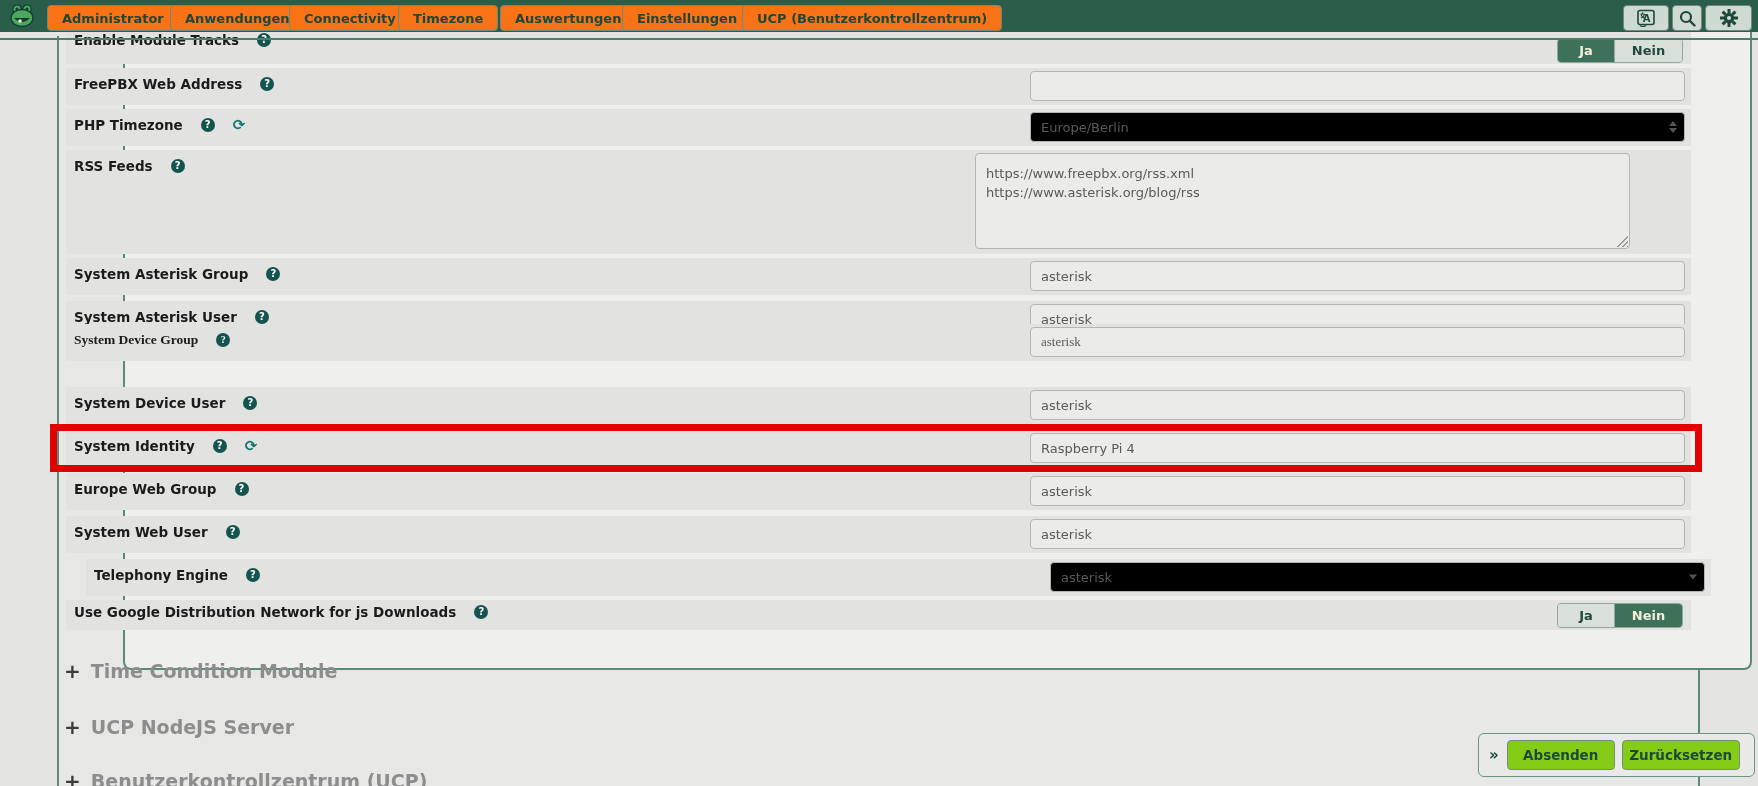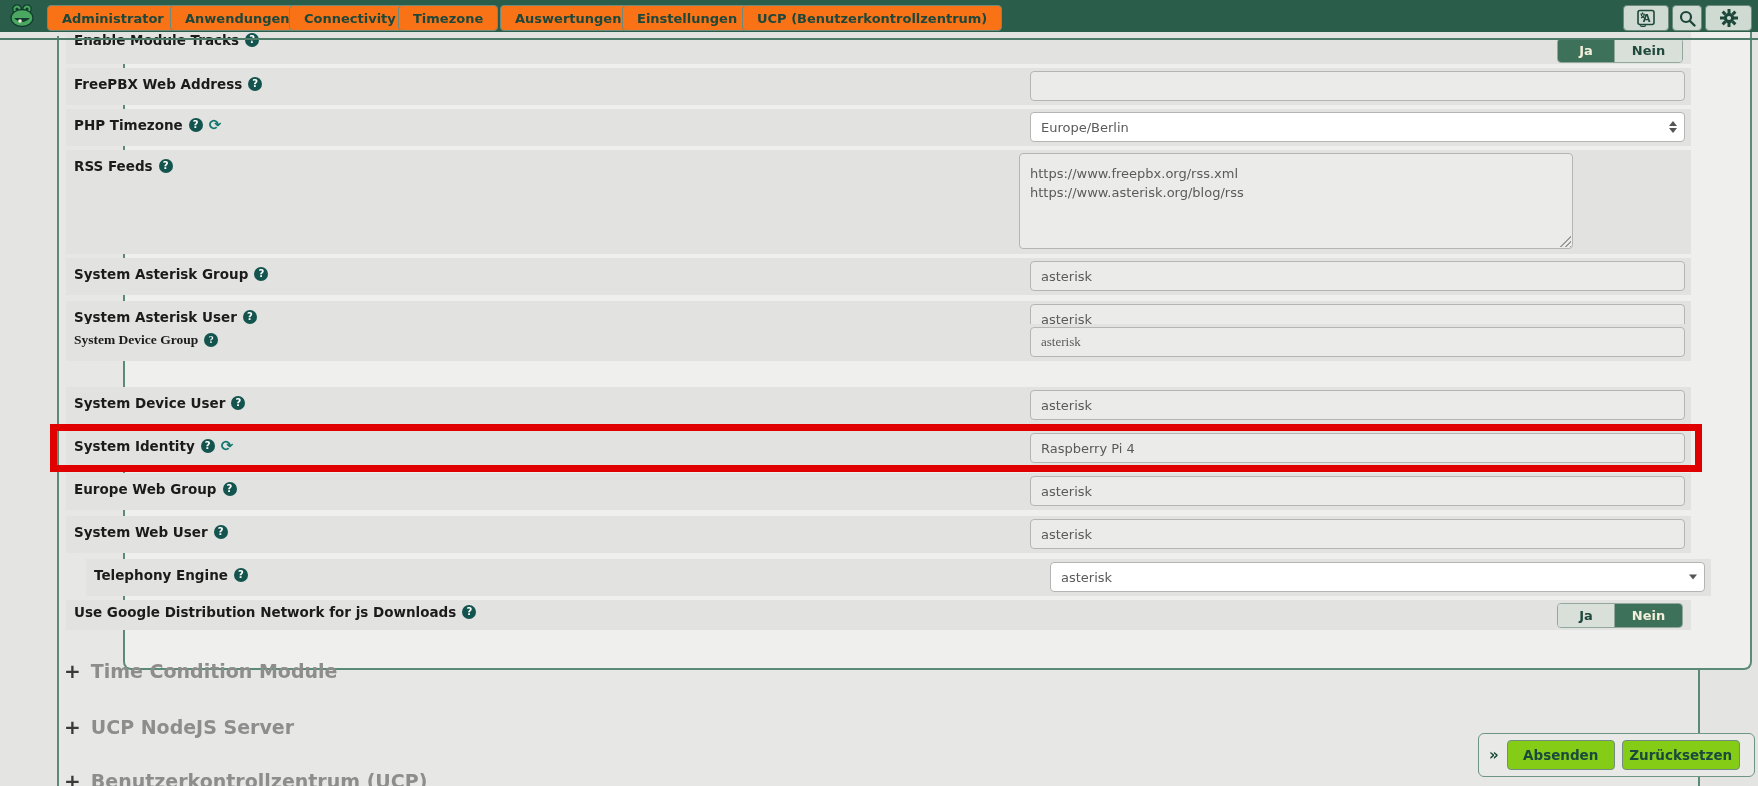--- a/index.html
+++ b/index.html
@@ -18,37 +18,37 @@
 
   
   .outer-panel{position:absolute;left:57px;top:36px;width:1643px;height:750px;box-sizing:border-box;
     border-left:2px solid #5b8a77;border-right:2px solid #5b8a77;background:#e7e7e5;z-index:1;}
   .fieldset{position:absolute;left:64px;top:-12px;width:1629px;height:646px;box-sizing:border-box;
     border-left:2px solid #5b8a77;border-right:2px solid #5b8a77;border-bottom:2px solid #5b8a77;
     border-radius:0 0 8px 8px;background:#efefed;z-index:1;}
 
   
   .row{position:absolute;left:66px;width:1625px;background:#e2e2e0;z-index:2;}
-  .row-label{position:absolute;left:8px;top:0;display:flex;align-items:center;gap:6px;
+  .row-label{position:absolute;left:8px;top:0;display:flex;align-items:center;gap:18px;
     font-size:13.5px;font-weight:bold;color:#1b1b1b;padding-top:8px;z-index:5;}
   .row0 .row-label{padding-top:4px;}
   .qicon{display:inline-flex;align-items:center;justify-content:center;width:14px;height:14px;
     border-radius:50%;background:#14544e;color:#fff;font-size:10px;font-weight:bold;line-height:1;}
   .ricon{color:#0f766e;font-size:15px;font-weight:bold;line-height:1;}
 
   .ctrl-input{position:absolute;left:964px;top:3px;width:655px;height:30px;box-sizing:border-box;
     background:#ebebe9;border:1px solid #b5b5b3;border-radius:4px;color:#5a5a5a;font-size:13px;
     padding:0 10px;font-family:inherit;outline:none;}
   .ctrl-select{position:absolute;left:964px;top:3px;width:655px;height:30px;box-sizing:border-box;
-    background:#ffffff;border:1px solid #b5b5b3;border-radius:4px;color:#5a5a5a;font-size:13px;
+    background:#000000;border:1px solid #b5b5b3;border-radius:4px;color:#5a5a5a;font-size:13px;
     display:flex;align-items:center;padding:0 10px;}
   .sel-arrows{position:absolute;right:7px;top:50%;transform:translateY(-50%);display:flex;flex-direction:column;gap:2px;}
   .tri-up{width:0;height:0;border-left:4px solid transparent;border-right:4px solid transparent;border-bottom:5px solid #555;}
   .tri-dn{width:0;height:0;border-left:4px solid transparent;border-right:4px solid transparent;border-top:5px solid #555;}
-  .ta-wrap{position:absolute;left:953px;top:3px;width:554px;height:96px;}
+  .ta-wrap{position:absolute;left:909px;top:3px;width:655px;height:96px;}
   .ctrl-textarea{width:100%;height:100%;box-sizing:border-box;background:#ebebe9;border:1px solid #b5b5b3;
     border-radius:4px;color:#5a5a5a;font-size:13px;line-height:19px;padding:10px 10px;resize:none;
     font-family:inherit;outline:none;}
   .resize-handle{position:absolute;right:2px;bottom:2px;width:12px;height:12px;
     background:repeating-linear-gradient(135deg,transparent 0 2px,#9a9a98 2px 3.5px);
     clip-path:polygon(100% 0,100% 100%,0 100%);}
 
   .toggle{position:absolute;right:8px;display:flex;height:23px;border:1px solid #93a89d;border-radius:4px;overflow:hidden;z-index:6;}
   .tbtn{display:flex;align-items:center;justify-content:center;font-size:13px;font-weight:bold;height:100%;box-sizing:border-box;}
   .tbtn.on{background:#3e7159;color:#f3efda;}

